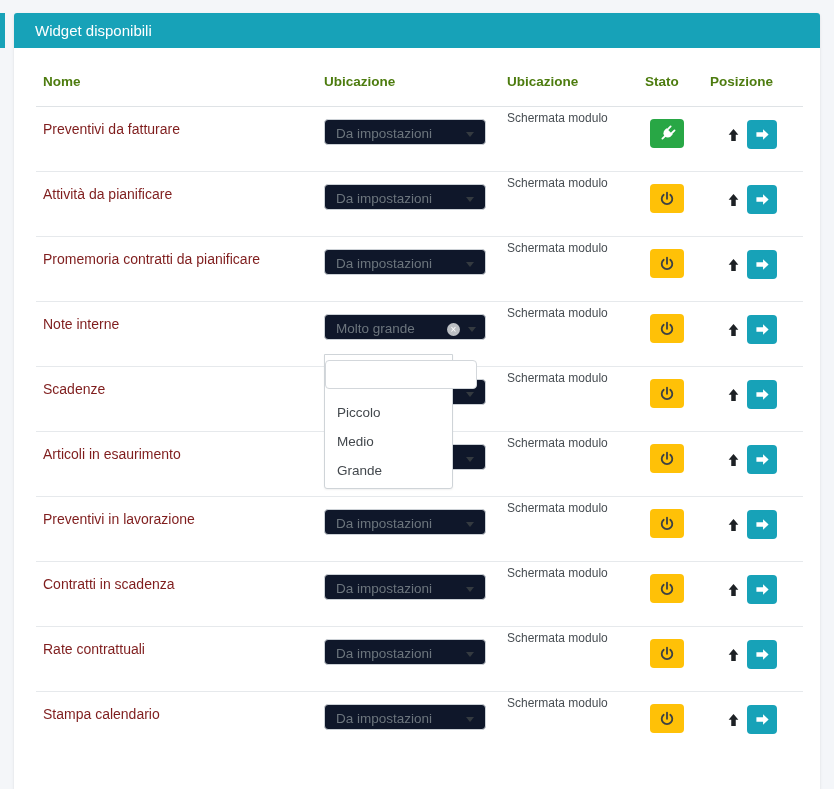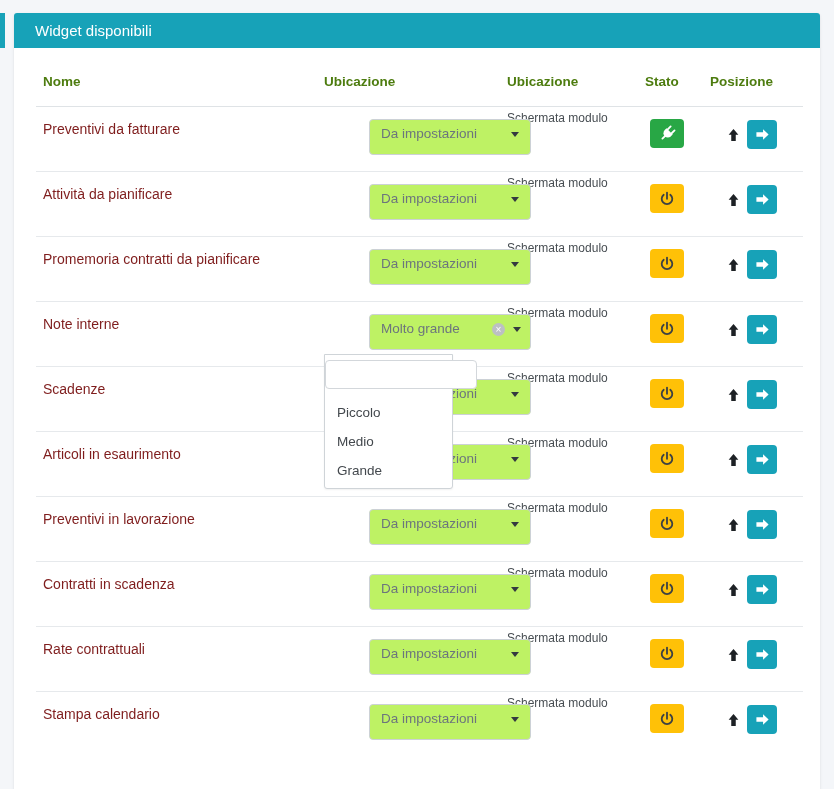--- a/index.html
+++ b/index.html
@@ -29,22 +29,22 @@
   tr.widget-row td { border-top:none; }
   tr.widget-row + tr.widget-row td { border-top:1px solid #e6e9ec; }
 
   td.cell-name { padding:14px 8px 0 7px; font-size:14px; color:#7f1d1d; }
   td.cell-dim  { padding-top:12px; }
   td.cell-loc  { padding-top:4px; font-size:12px; color:#474d52; }
   td.cell-state{ padding-top:12px; }
   td.cell-pos  { padding-top:13px; }
 
   .select-wrap { position:relative; width:162px; }
-  .select { position:relative; width:162px; height:36px; background:#bef264;
-    border:1px solid #ccd1d6; border-radius:4px; cursor:pointer;margin-left:45px; }
+  .select { position:relative; width:162px; height:26px; background:#0f172a;
+    border:1px solid #ccd1d6; border-radius:4px; cursor:pointer; }
   .select-value { display:block; font-size:13.5px; color:#6c757d; line-height:28px;
     padding:0 30px 0 11px; white-space:nowrap; overflow:hidden; }
   .caret { position:absolute; right:11px; top:12px; width:0; height:0;
     border-left:4.5px solid transparent; border-right:4.5px solid transparent;
     border-top:5.5px solid #343a40; }
   .select.has-clear .caret { right:9px; }
   .clear-x { position:absolute; right:25px; top:8px; width:13px; height:13px;
     border-radius:50%; background:#bcc0c4; color:#fff; font-size:10px;
     line-height:13px; text-align:center; cursor:pointer; }
 

